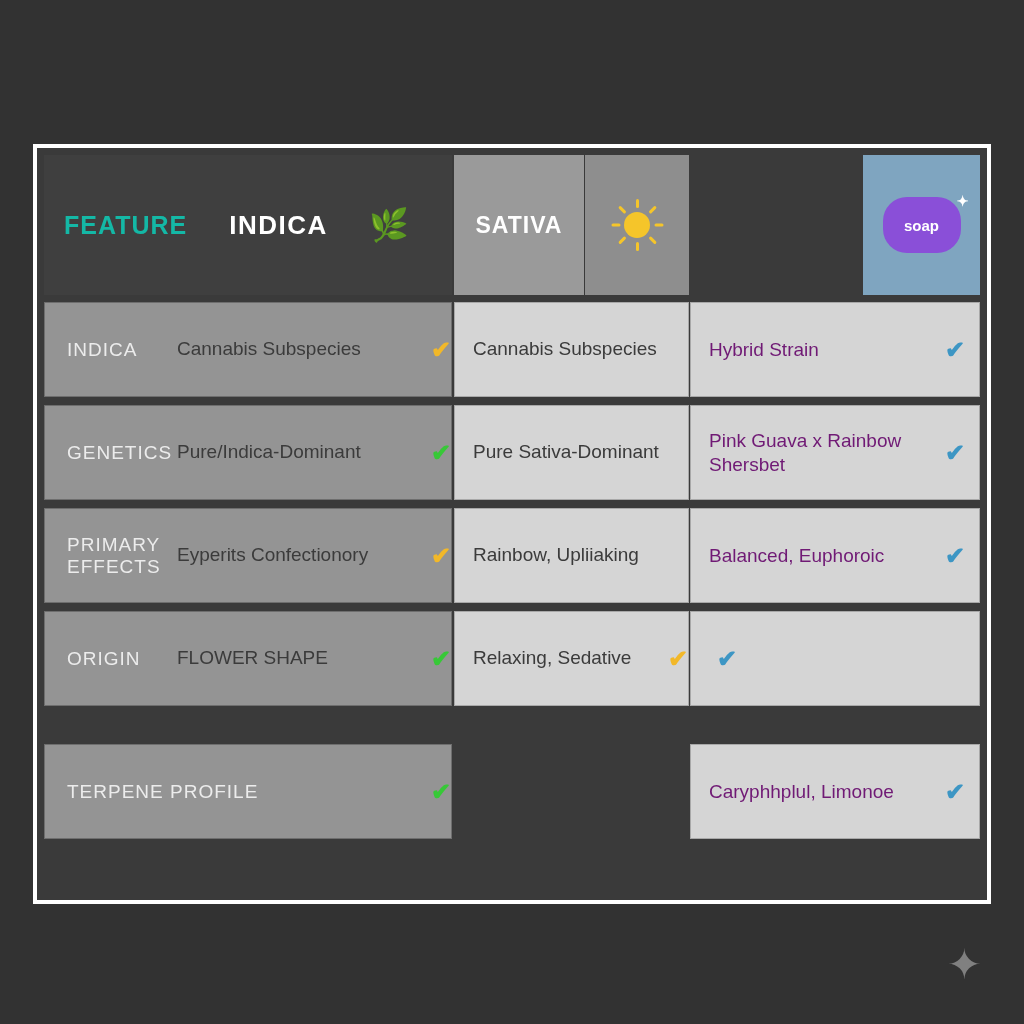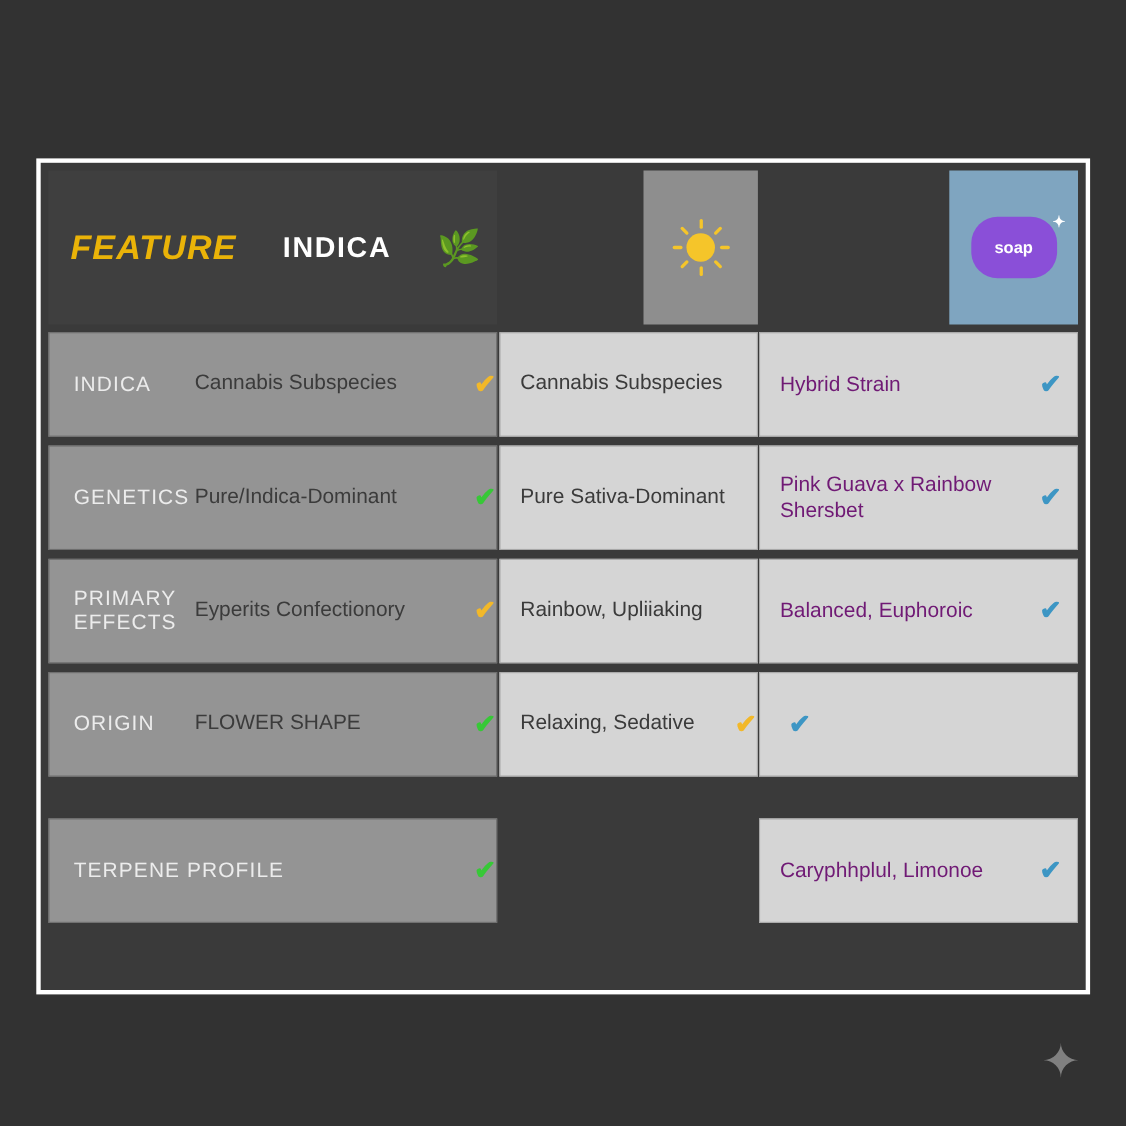--- a/index.html
+++ b/index.html
@@ -58,25 +58,24 @@
   }
 
   .hdr-feature {
     left: 0;
     width: 408px;
     background: #3f3f3f;
     padding-left: 20px;
   }
 
   .hdr-feature .h-title {
-    color: #eab308;
-    font-size: 31px;
+    color: #14b8a6;
+    font-size: 25px;
     font-weight: bold;
     letter-spacing: 1px;
-    font-style: italic;
   }
 
   .hdr-feature .h-indica {
     color: #ffffff;
     font-size: 26px;
     font-weight: bold;
     letter-spacing: 1.5px;
     margin-left: 42px;
   }
 
@@ -278,20 +277,23 @@
   <div class="table">
 
     <div class="header-row">
 
       <div class="hdr hdr-feature">
         <span class="h-title">FEATURE</span>
         <span class="h-indica">INDICA</span>
         <span class="leaf">🌿</span>
       </div>
 
+      <div class="hdr hdr-sativa-label">
+        <span class="h-title">SATIVA</span>
+      </div>
 
       <div class="hdr hdr-sativa-icon">
         <div class="sun">
           <div class="core"></div>
           <div class="ray" style="transform:rotate(0deg)"></div>
           <div class="ray" style="transform:rotate(45deg)"></div>
           <div class="ray" style="transform:rotate(90deg)"></div>
           <div class="ray" style="transform:rotate(135deg)"></div>
           <div class="ray" style="transform:rotate(180deg)"></div>
           <div class="ray" style="transform:rotate(225deg)"></div>

